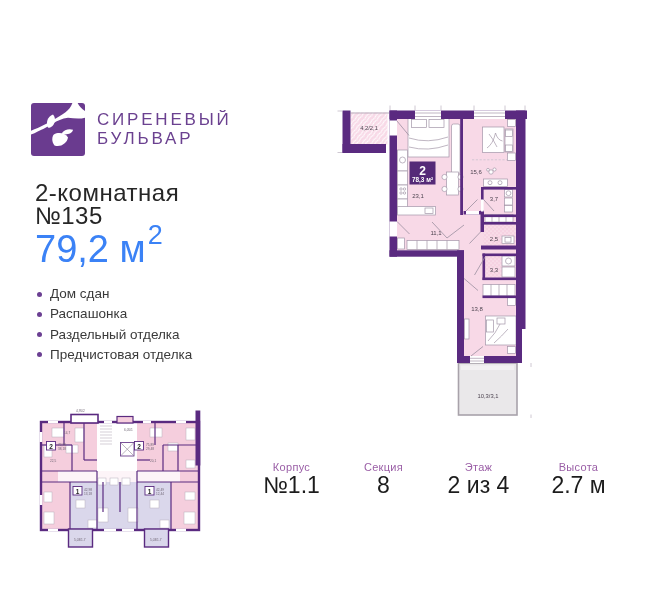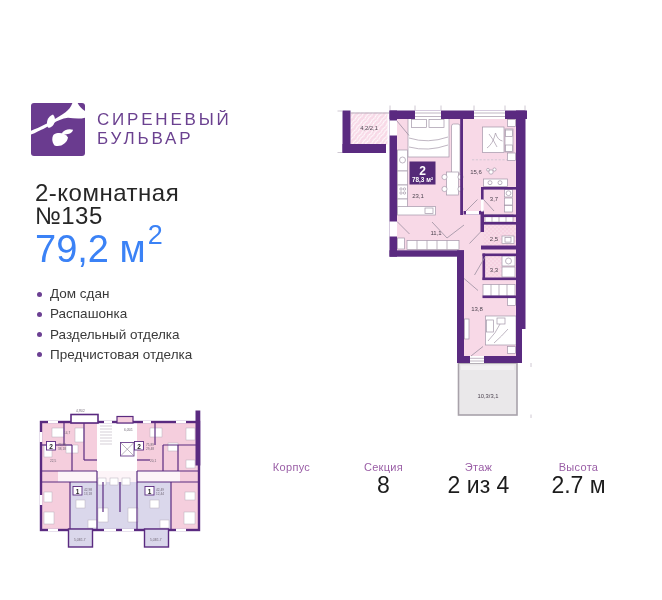--- a/index.html
+++ b/index.html
@@ -370,20 +370,21 @@
     <text x="150" y="541">5,03/1.7</text>
     <text x="50" y="462">22,5</text>
     <text x="64" y="434">14,7</text>
     <text x="150" y="462">20,1</text>
   </g>
 </g>
 </svg>
 
 <div class="abs info" style="left:246px;width:91px">
     <div class="cap">Корпус</div>
+    <div class="val">№1.1</div>
   </div>
 <div class="abs info" style="left:338px;width:91px">
     <div class="cap">Секция</div>
     <div class="val">8</div>
   </div>
 <div class="abs info" style="left:433px;width:91px">
     <div class="cap">Этаж</div>
     <div class="val">2 из 4</div>
   </div>
 <div class="abs info" style="left:533px;width:91px">

